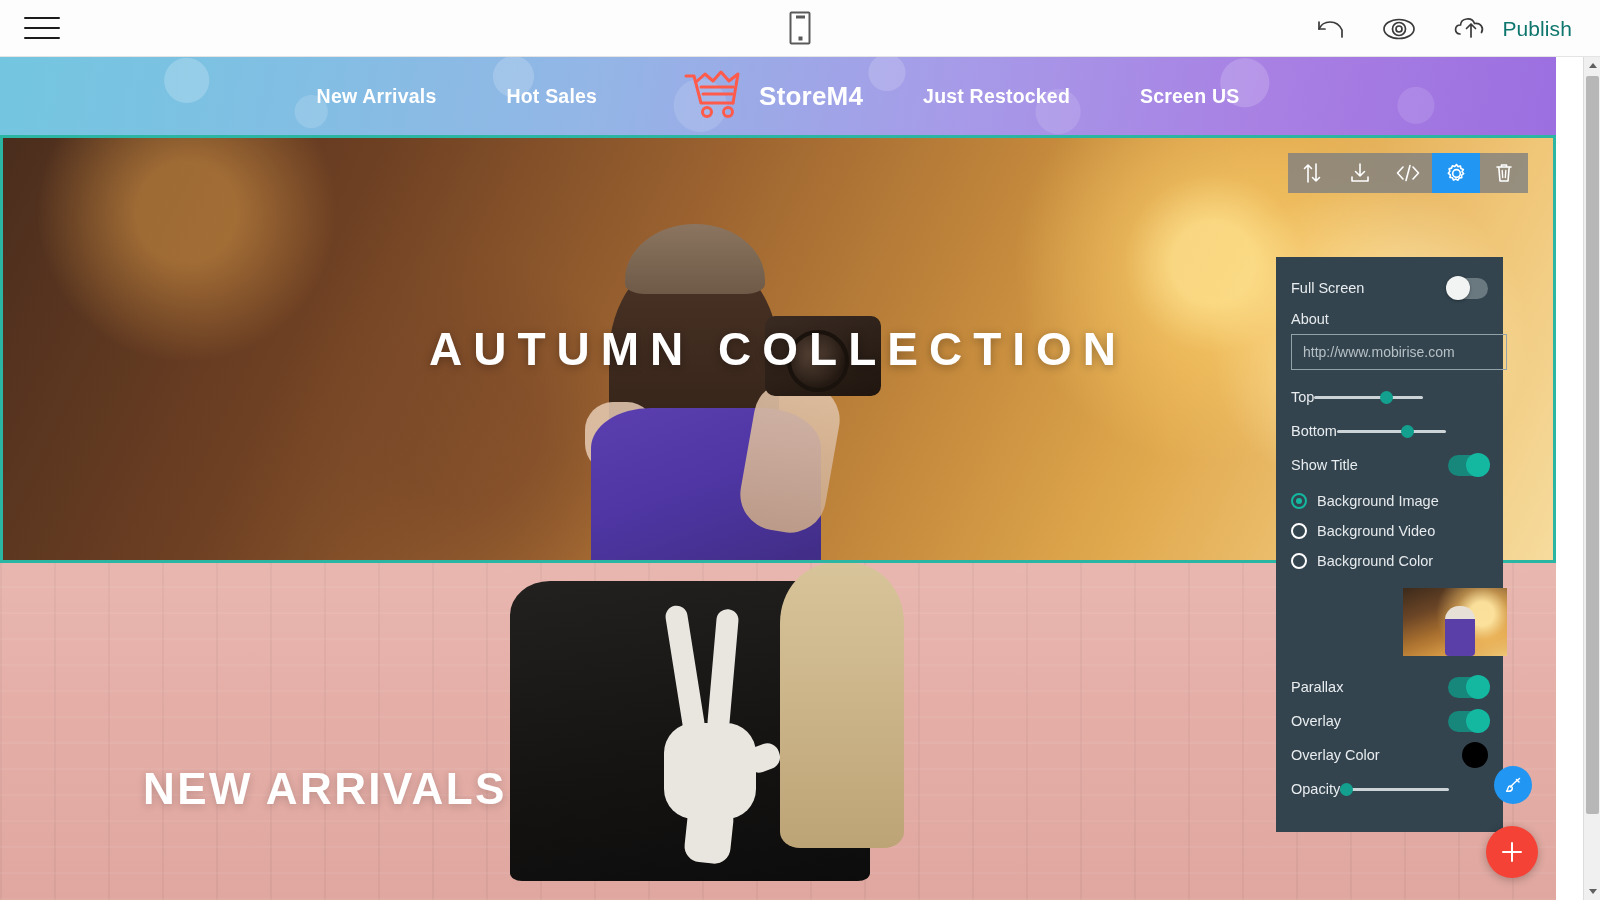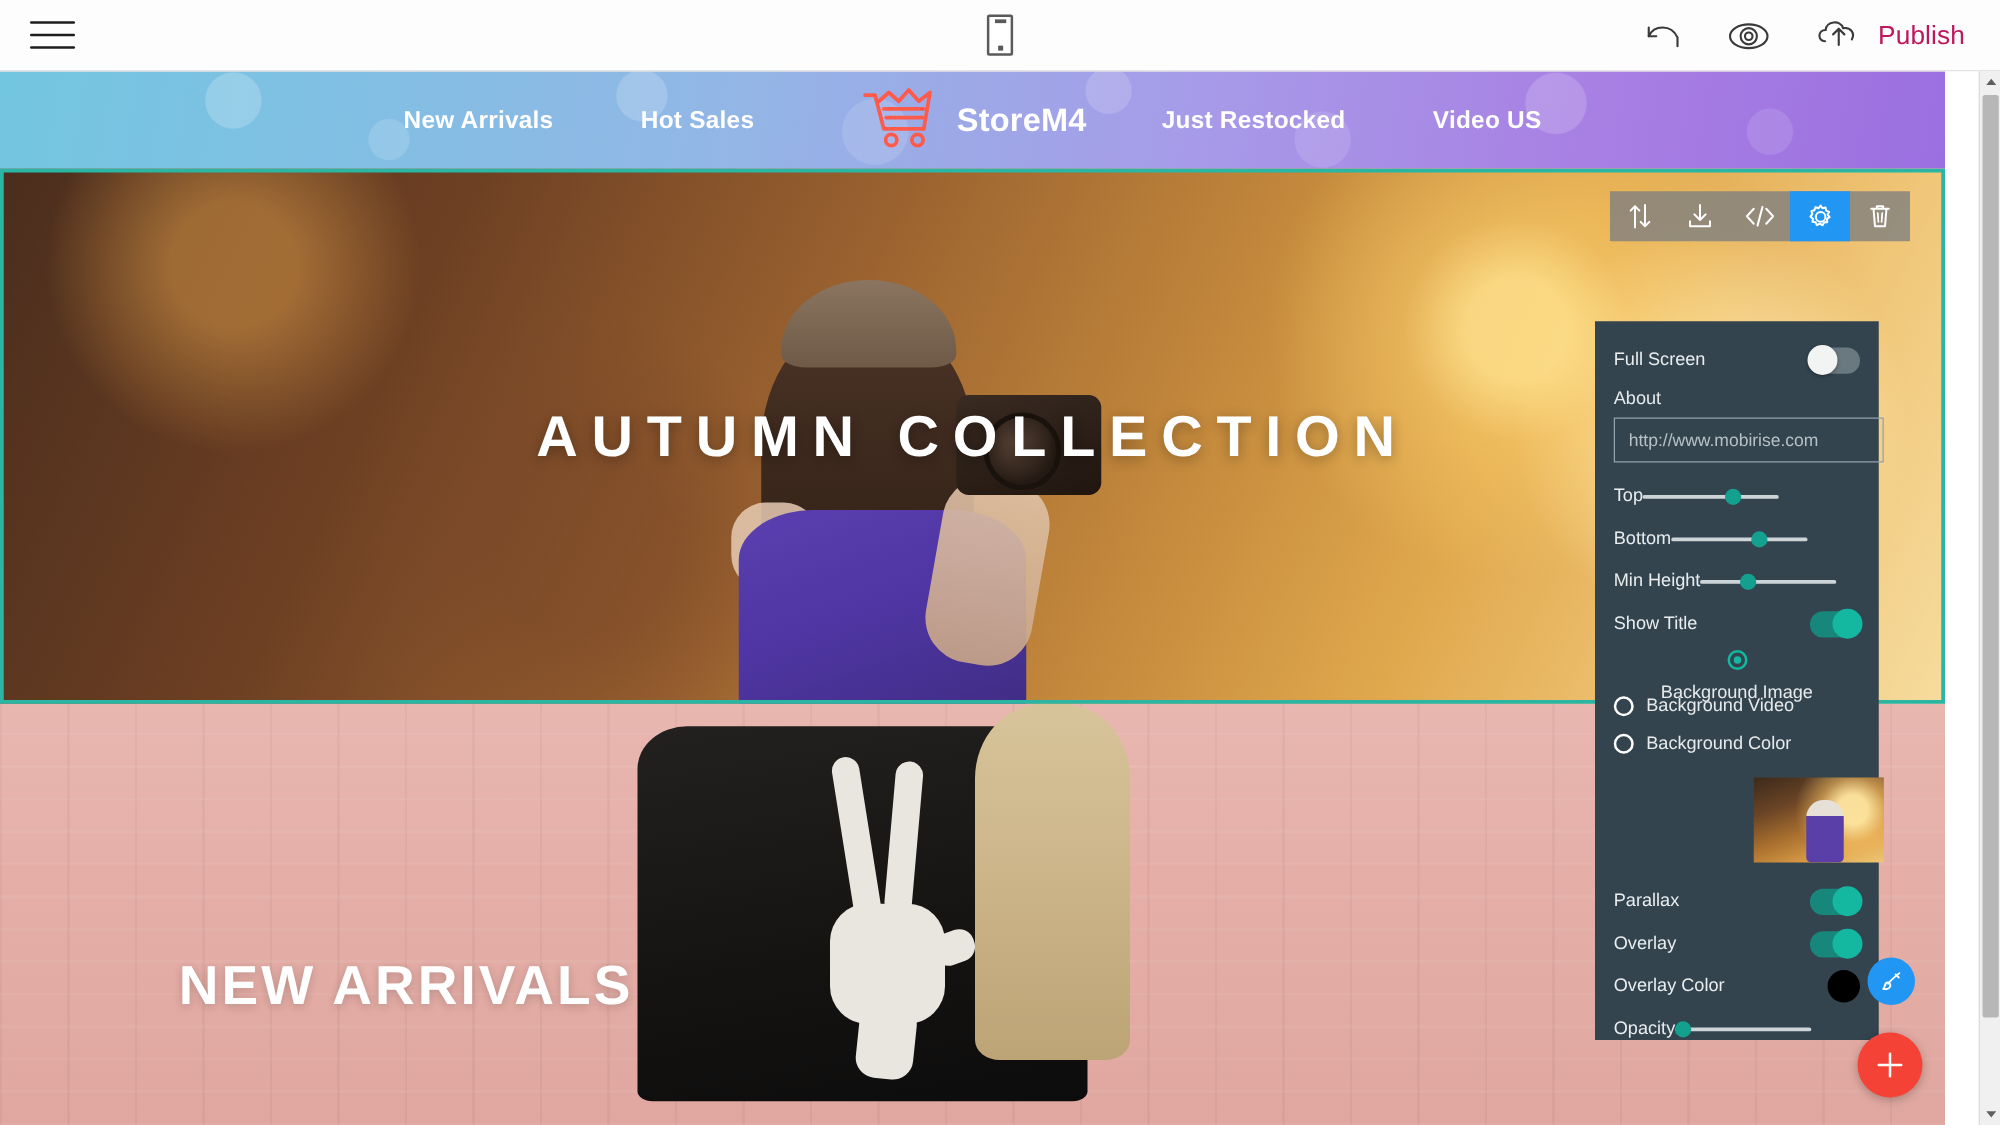--- a/index.html
+++ b/index.html
@@ -52,21 +52,21 @@
 
   .appbar-right {
     position: absolute; right: 28px; top: 0; height: 57px;
     display: flex; align-items: center; gap: 34px;
   }
   .ab-icon { cursor: pointer; display: flex; align-items: center; }
   .publish-btn {
     display: flex; align-items: center; gap: 11px;
     cursor: pointer;
   }
-  .publish-label { font-size: 21px; color: #be185d; letter-spacing: .1px; }
+  .publish-label { font-size: 21px; color: #0f766e; letter-spacing: .1px; }
 
   
   .canvas {
     position: absolute; top: 57px; left: 0;
     width: 1556px; height: 843px;
     overflow: hidden;
     background: #f3d8d4;
   }
 
   
@@ -445,21 +445,21 @@
             <path d="M18 18 L50 18 M20 25 L49 25" fill="none" stroke="#ff5a4a" stroke-width="3" stroke-linecap="round"></path>
             <circle cx="24" cy="43" r="4.5" fill="none" stroke="#ff5a4a" stroke-width="3"></circle>
             <circle cx="45" cy="43" r="4.5" fill="none" stroke="#ff5a4a" stroke-width="3"></circle>
           </svg>
         </span>
         <span class="brand-name">StoreM4</span>
       </span>
       <span class="nav-gap-c"></span>
       <span class="nav-link">Just Restocked</span>
       <span class="nav-gap-a"></span>
-      <span class="nav-link">Video US</span>
+      <span class="nav-link">Screen US</span>
     </div>
   </div>
 
   <div class="hero-wrap">
     <div class="hero">
       <div class="hero-figure">
         <div class="fig-hair"></div>
         <div class="fig-hat"></div>
         <div class="fig-skin"></div>
         <div class="fig-shirt"></div>
@@ -544,36 +544,29 @@
     </div>
 
     <div class="slider-row">
       <span class="row-label">Bottom</span>
       <span class="slider">
         <span class="track"></span>
         <span class="thumb" style="left:64px;"></span>
       </span>
     </div>
 
-    <div class="slider-row">
-      <span class="row-label">Min Height</span>
-      <span class="slider">
-        <span class="track"></span>
-        <span class="thumb" style="left:32px;"></span>
-      </span>
-    </div>
 
     <div class="row">
       <span class="row-label">Show Title</span>
       <span class="toggle on">
         <span class="knob"></span>
       </span>
     </div>
 
-    <div class="radio-row" style="margin-top:4px;flex-direction:column;">
+    <div class="radio-row" style="margin-top:4px;">
       <span class="radio sel"></span>
       <span class="radio-label">Background Image</span>
     </div>
     <div class="radio-row">
       <span class="radio"></span>
       <span class="radio-label">Background Video</span>
     </div>
     <div class="radio-row">
       <span class="radio"></span>
       <span class="radio-label">Background Color</span>

